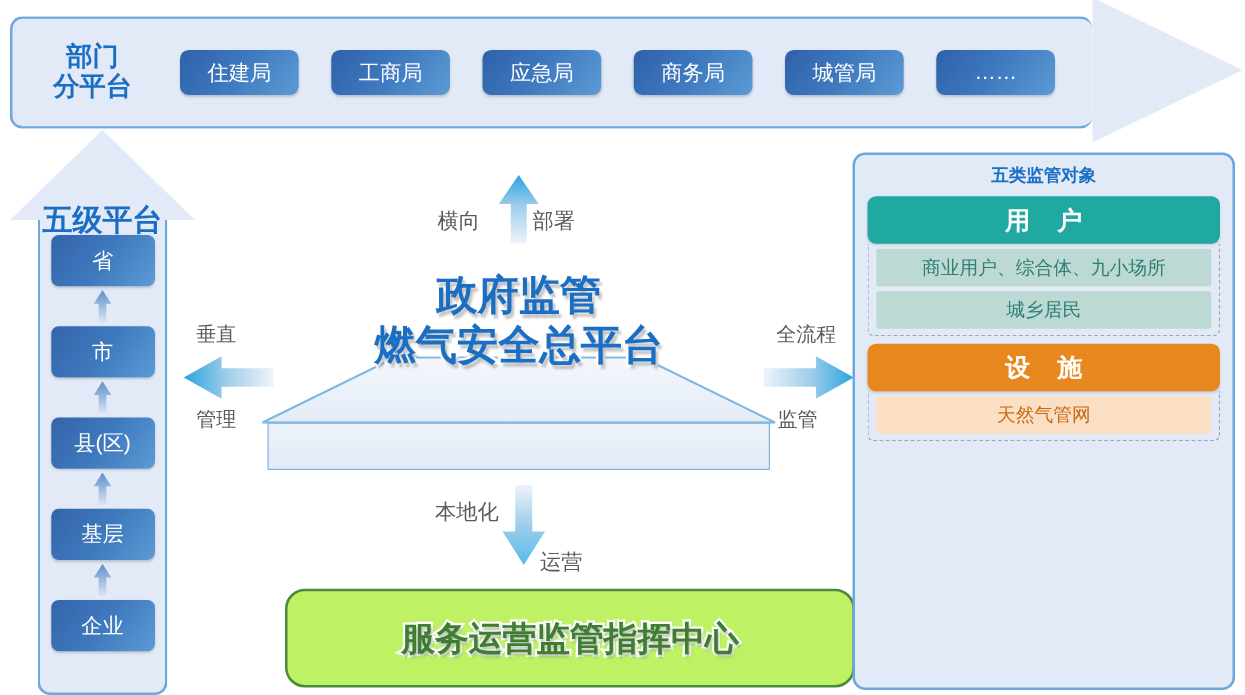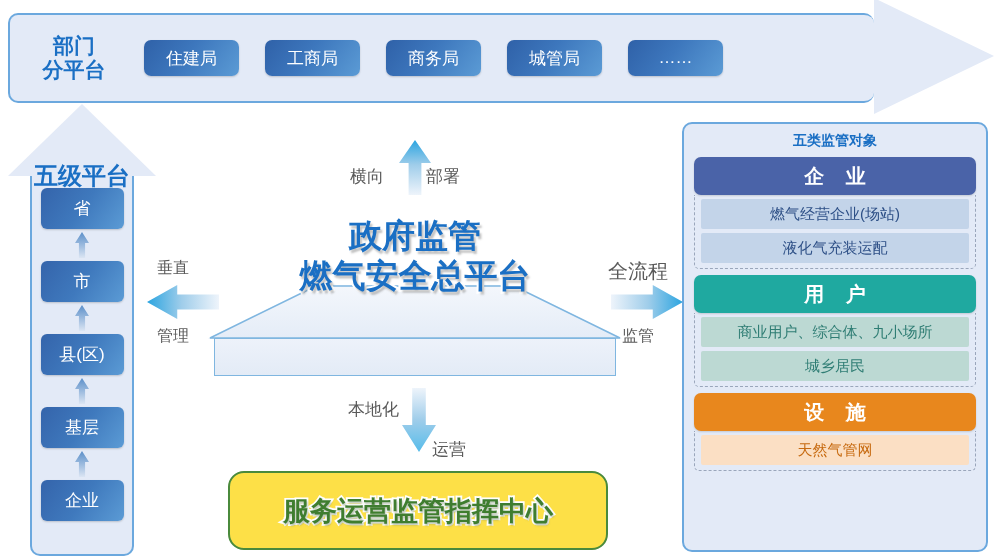--- a/index.html
+++ b/index.html
@@ -175,22 +175,22 @@
 
   
   #right-arrow {
     position: absolute;
     left: 611px; top: 285px;
     width: 72px; height: 34px;
     background: linear-gradient(to right, #eef4fb 0%, #9fcdea 52%, #2aa4e0 100%);
     clip-path: polygon(100% 50%, 58% 0%, 58% 28%, 0 28%, 0 72%, 58% 72%, 58% 100%);
   }
   #lbl-quanliucheng {
-    position: absolute; left: 608px; top: 258px;
-    color: #5a5a5a; font-size: 20px;
+    position: absolute; left: 621px; top: 258px;
+    color: #5a5a5a; font-size: 16px;
   }
   #lbl-jianguan {
     position: absolute; left: 622px; top: 326px;
     color: #5a5a5a; font-size: 16px;
   }
 
   
   #slab {
     position: absolute;
     left: 208px; top: 285px;
@@ -245,22 +245,22 @@
   }
   #lbl-yunying {
     position: absolute; left: 432px; top: 398px;
     color: #5a5a5a; font-size: 17px; margin-top: 40px;
   }
 
   
   #green-box {
     position: absolute;
     left: 228px; top: 471px;
-    width: 380px; height: 79px;
-    background: #fde047;
+    width: 456px; height: 79px;
+    background: #bef264;
     border: 2px solid #4a8a3c;
     border-radius: 16px;
     box-sizing: border-box;
     display: flex;
     align-items: center;
     justify-content: center;
   }
   #green-box-label {
     font-size: 27px;
     font-weight: bold;
@@ -331,20 +331,21 @@
 <body>
 
 <div id="dept-banner">
   <div id="dept-banner-inner"></div>
   <div id="dept-head"></div>
   <div id="dept-row">
     <div class="dept-title">部门
 分平台</div>
     <div class="dept-chip">住建局</div>
     <div class="dept-chip">工商局</div>
+    <div class="dept-chip">应急局</div>
     <div class="dept-chip">商务局</div>
     <div class="dept-chip">城管局</div>
     <div class="dept-chip">……</div>
   </div>
 </div>
 
 <div id="five-level">
   <div id="five-body"></div>
   <div id="five-head"></div>
   <div id="five-title">五级平台</div>
@@ -387,27 +388,20 @@
 <div id="lbl-bendihua">本地化</div>
 <div id="lbl-yunying">运营</div>
 
 <div id="green-box">
   <span id="green-box-label">服务运营监管指挥中心</span>
 </div>
 
 <div id="right-panel">
   <div id="right-panel-title">五类监管对象</div>
 
-  <div class="cat-group cat-enterprise">
-    <div class="cat-header">企 业</div>
-    <div class="cat-items">
-      <div class="cat-item">燃气经营企业(场站)</div>
-      <div class="cat-item">液化气充装运配</div>
-    </div>
-  </div>
 
   <div class="cat-group cat-user">
     <div class="cat-header">用 户</div>
     <div class="cat-items">
       <div class="cat-item">商业用户、综合体、九小场所</div>
       <div class="cat-item">城乡居民</div>
     </div>
   </div>
 
   <div class="cat-group cat-facility">

